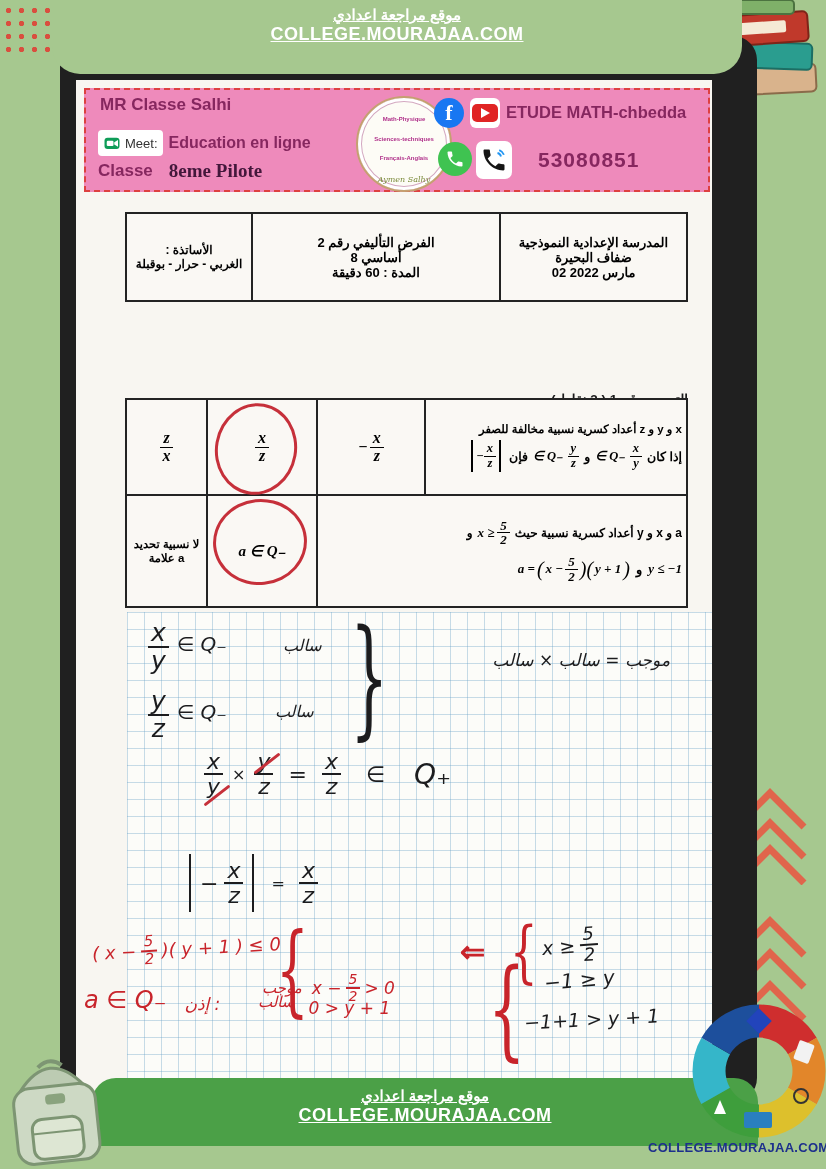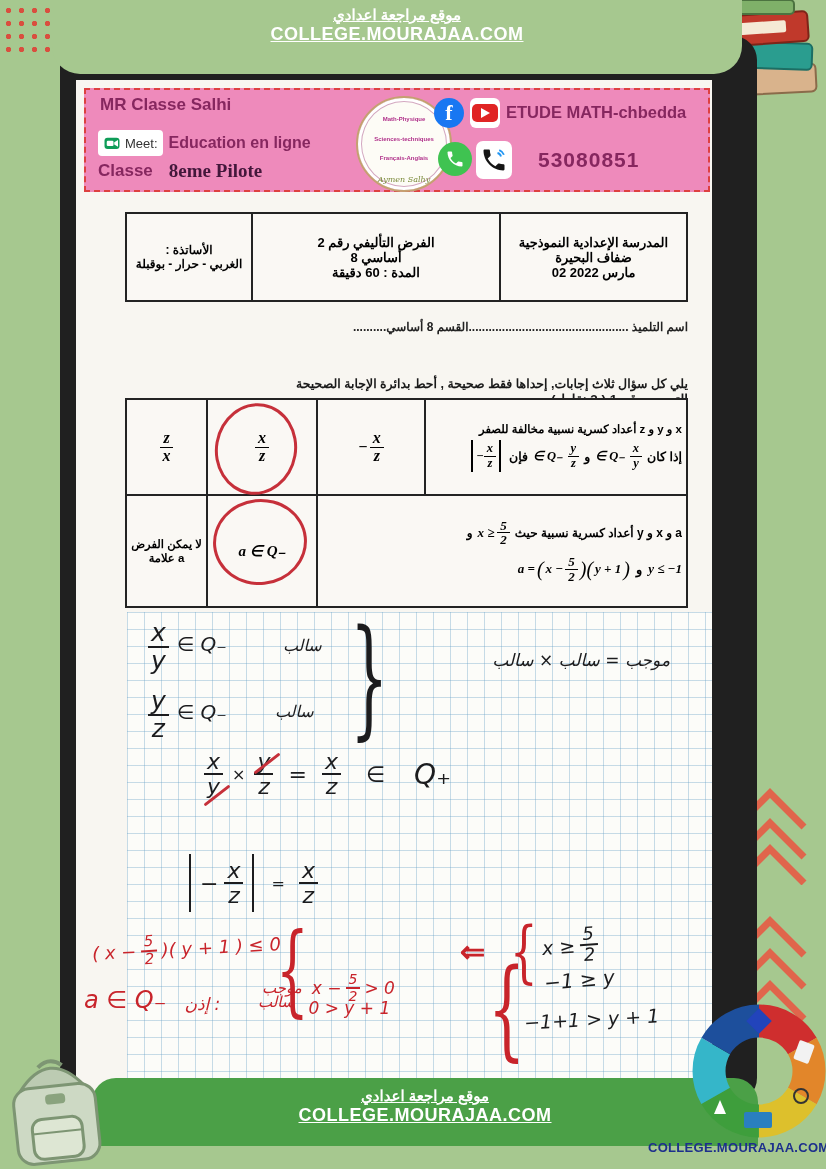--- a/index.html
+++ b/index.html
@@ -164,26 +164,24 @@
         <div>المدة : 60 دقيقة</div>
       </div>
       <div class="tcell ar bold" style="flex:1;font-size:13px;">
         <div>المدرسة الإعدادية النموذجية</div>
         <div>ضفاف البحيرة</div>
         <div style="direction:ltr;">02 مارس 2022</div>
       </div>
     </div>
   </div>
 
-  <div class="abs ar bold" style="left:200px;top:320px;width:488px;font-size:12px;color:#222;">اسم التلميذ ................................................القسم 8 أساسي..........</div>
   <div class="abs ar" style="left:450px;top:348px;width:238px;font-size:13.5px;color:#1a1a1a;margin-top:43px;">
     <span class="bold" style="text-decoration:underline;">التمرين رقم 1</span>
     <span class="bold">( 3 نقاط )</span>
   </div>
-  <div class="abs ar bold" style="left:190px;top:376px;width:498px;font-size:12.5px;color:#1a1a1a;">يلي كل سؤال ثلاث إجابات, إحداها فقط صحيحة , أحط بدائرة الإجابة الصحيحة</div>
 
   <div class="abs tbl" style="left:125px;top:398px;width:563px;height:210px;">
     <div class="trow" style="border-bottom:2px solid #232323;flex:0 0 94px;">
       <div class="tcell mi" style="width:81px;font-size:16px;">
         <span class="frac">
             <span class="fn">z</span>
             <span class="fd">x</span>
           </span>
       </div>
       <div class="tcell mi" style="width:110px;font-size:16px;">
@@ -222,21 +220,21 @@
                 <span class="fn">x</span>
                 <span class="fd">z</span>
               </span>
             <span class="vbar" style="height:32px;"></span>
           </span>
         </div>
       </div>
     </div>
     <div class="trow" style="flex:1;">
       <div class="tcell ar bold" style="width:81px;font-size:11.5px;">
-        <div>لا يمكن الفرض</div>
+        <div>لا نسبية تحديد</div>
         <div style="direction:ltr;">علامة a</div>
       </div>
       <div class="tcell mi" style="width:110px;font-size:15px;">
         <span>a ∈ Q₋</span>
       </div>
       <div class="tcell ar" style="flex:1;justify-content:center;gap:8px;">
         <div class="flexr ar" style="gap:5px;width:100%;font-size:12px;justify-content:flex-start;">
           <span class="bold">a و x و y أعداد كسرية نسبية حيث</span>
           <span class="flexr mi" style="direction:ltr;gap:3px;font-size:13px;">
             <span>x ≥</span>

